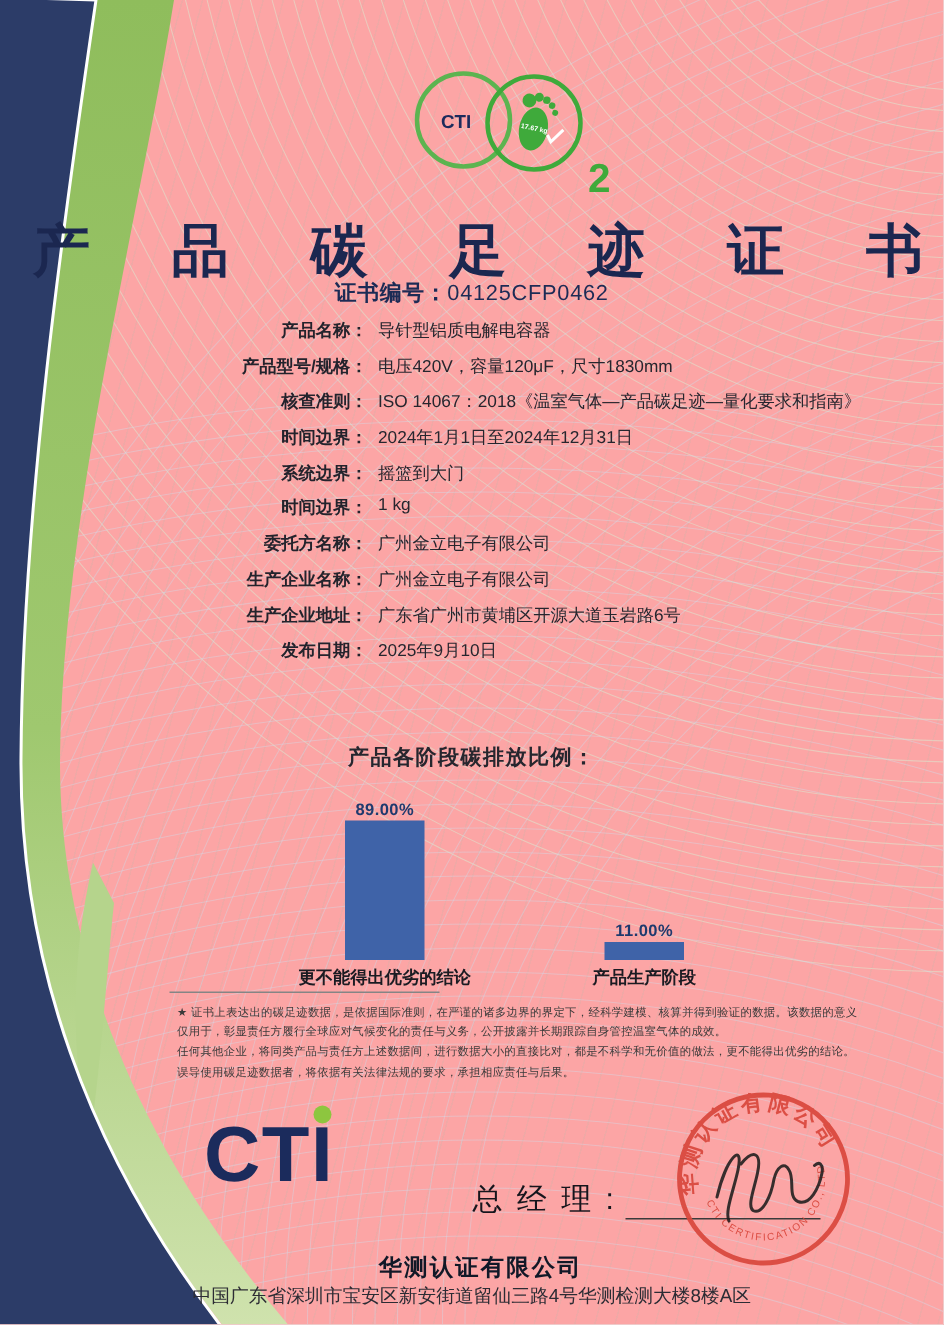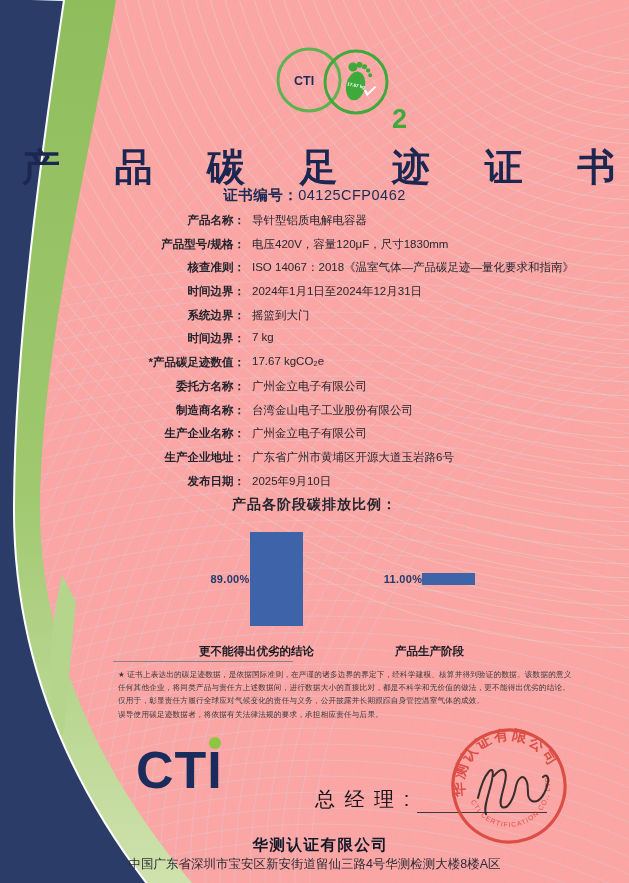--- a/index.html
+++ b/index.html
@@ -36,21 +36,21 @@
   .field-row{display:flex;align-items:flex-start;height:23.7px;}
   .field-label{width:160px;text-align:right;font-weight:bold;font-size:11.5px;flex:0 0 auto;color:#23232c;}
   .field-value{margin-left:7px;font-size:11.5px;color:#26262e;white-space:nowrap;}
 
   .chart-title{
     position:absolute;top:496px;left:0;width:100%;text-align:center;
     font-size:14px;font-weight:bold;color:#26262e;letter-spacing:1px;
   }
   .chart-bars{position:absolute;left:170px;top:518px;width:346px;display:flex;}
   .chart-slot{width:173px;display:flex;flex-direction:column;align-items:center;}
-  .bar-area{height:122px;display:flex;flex-direction:row;align-items:center;justify-content:flex-end;}
+  .bar-area{height:122px;display:flex;flex-direction:column;align-items:center;justify-content:flex-end;}
   .bar-value{font-size:11px;font-weight:bold;color:#1F3A6E;margin-bottom:1px;letter-spacing:0.3px;}
   .bar{width:53px;}
   .bar-cat{font-size:11.5px;font-weight:bold;color:#1b1b22;margin-top:4px;white-space:nowrap;}
 
   .sep-line{position:absolute;left:113px;top:661px;width:180px;height:1px;background:#858585;}
   .disclaimer{position:absolute;left:118px;top:668px;width:482px;}
   .disc-line{font-size:7.6px;line-height:13.2px;color:#3a3a3a;letter-spacing:0.2px;}
   .disc-line.first{text-indent:-8px;padding-left:8px;}
 
   .cti-wordmark{
@@ -250,33 +250,25 @@
         <div class="field-row">
           <div class="field-label">时间边界：</div>
           <div class="field-value">2024年1月1日至2024年12月31日</div>
         </div>
         <div class="field-row">
           <div class="field-label">系统边界：</div>
           <div class="field-value">摇篮到大门</div>
         </div>
         <div class="field-row">
           <div class="field-label">时间边界：</div>
-          <div class="field-value">7 kg</div>
-        </div>
-        <div class="field-row">
-          <div class="field-label">*产品碳足迹数值：</div>
-          <div class="field-value">17.67 kgCO₂e</div>
+          <div class="field-value">1 kg</div>
         </div>
         <div class="field-row">
           <div class="field-label">委托方名称：</div>
           <div class="field-value">广州金立电子有限公司</div>
-        </div>
-        <div class="field-row">
-          <div class="field-label">制造商名称：</div>
-          <div class="field-value">台湾金山电子工业股份有限公司</div>
         </div>
         <div class="field-row">
           <div class="field-label">生产企业名称：</div>
           <div class="field-value">广州金立电子有限公司</div>
         </div>
         <div class="field-row">
           <div class="field-label">生产企业地址：</div>
           <div class="field-value">广东省广州市黄埔区开源大道玉岩路6号</div>
         </div>
         <div class="field-row">
@@ -299,22 +291,22 @@
             <div class="bar-value">11.00%</div>
             <div class="bar" style="height: 11.6px; background: rgb(63, 99, 168);"></div>
           </div>
           <div class="bar-cat">产品生产阶段</div>
         </div>
       </div>
 
     <div class="sep-line"></div>
     <div class="disclaimer" id="disclaimer">
         <div class="disc-line first">★ 证书上表达出的碳足迹数据，是依据国际准则，在严谨的诸多边界的界定下，经科学建模、核算并得到验证的数据。该数据的意义</div>
+        <div class="disc-line">仅用于，彰显责任方履行全球应对气候变化的责任与义务，公开披露并长期跟踪自身管控温室气体的成效。</div>
         <div class="disc-line">任何其他企业，将同类产品与责任方上述数据间，进行数据大小的直接比对，都是不科学和无价值的做法，更不能得出优劣的结论。</div>
-        <div class="disc-line">仅用于，彰显责任方履行全球应对气候变化的责任与义务，公开披露并长期跟踪自身管控温室气体的成效。</div>
         <div class="disc-line">误导使用碳足迹数据者，将依据有关法律法规的要求，承担相应责任与后果。</div>
       </div>
 
     <div class="cti-wordmark"><span>CT</span><span class="i-letter"><span>I</span><span class="i-dot"></span></span></div>
 
     <div class="signer-row">
       <span class="signer-label">总 经 理 :</span>
       <span class="sig-line"></span>
     </div>
 

